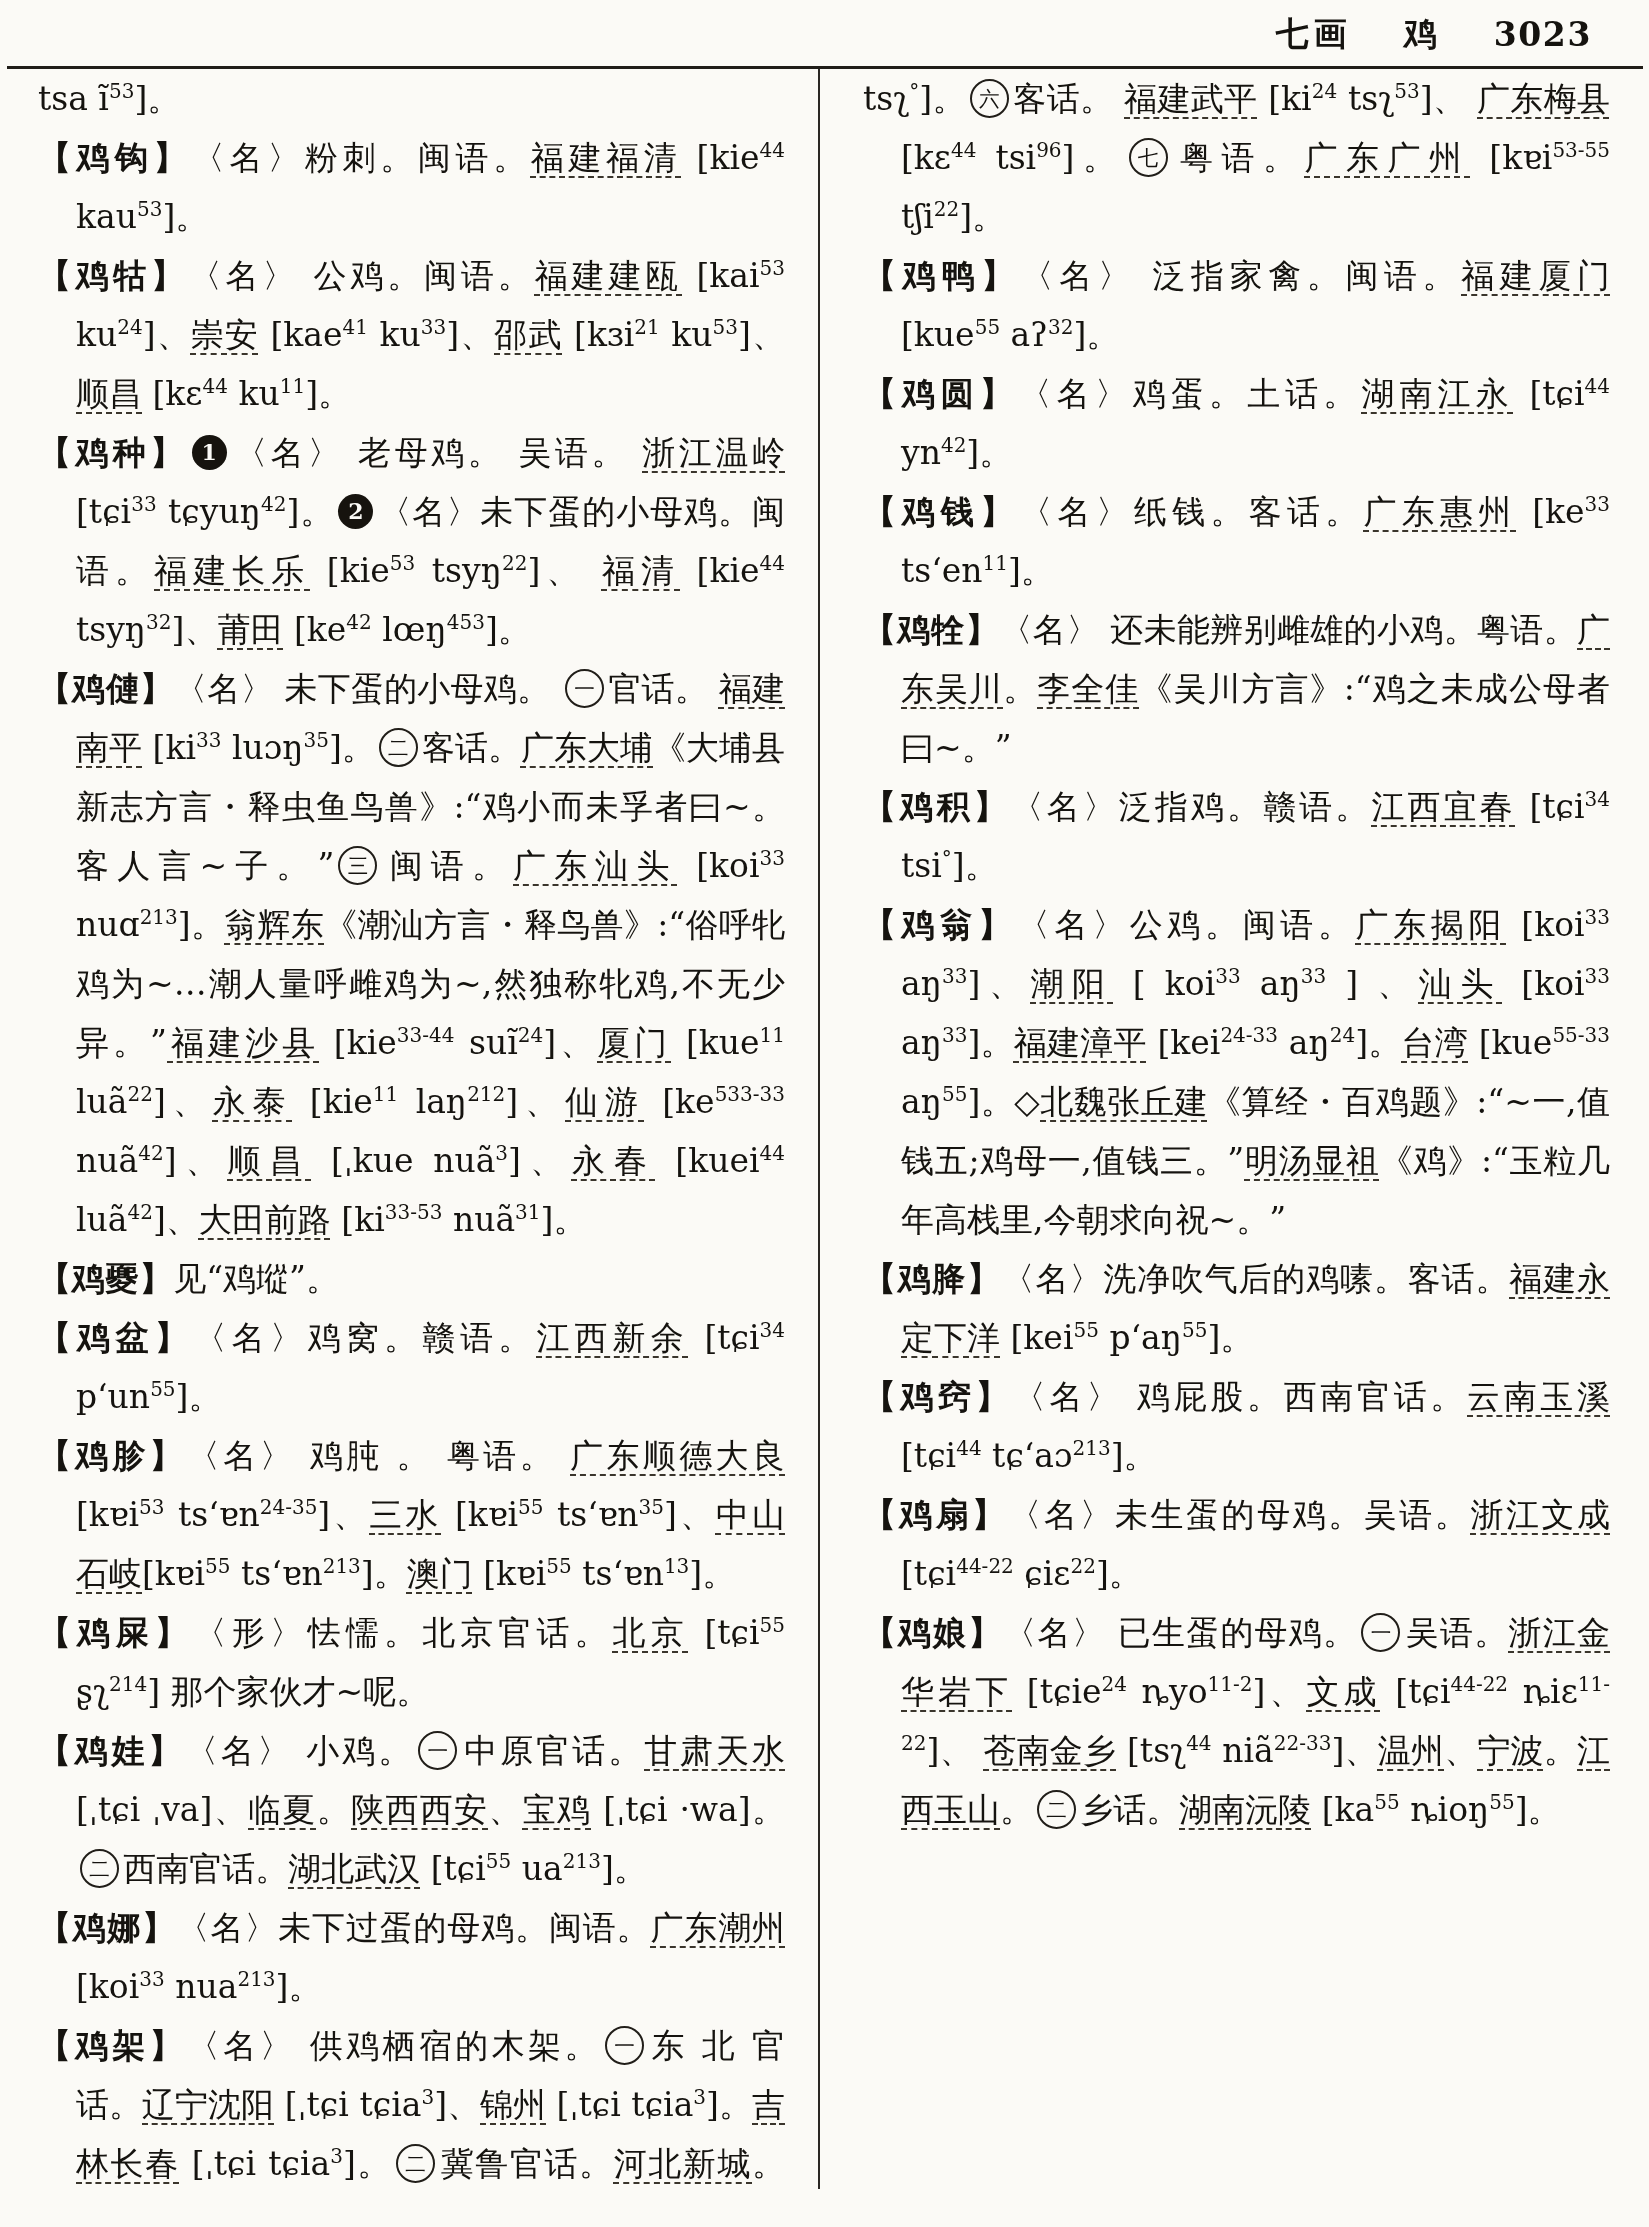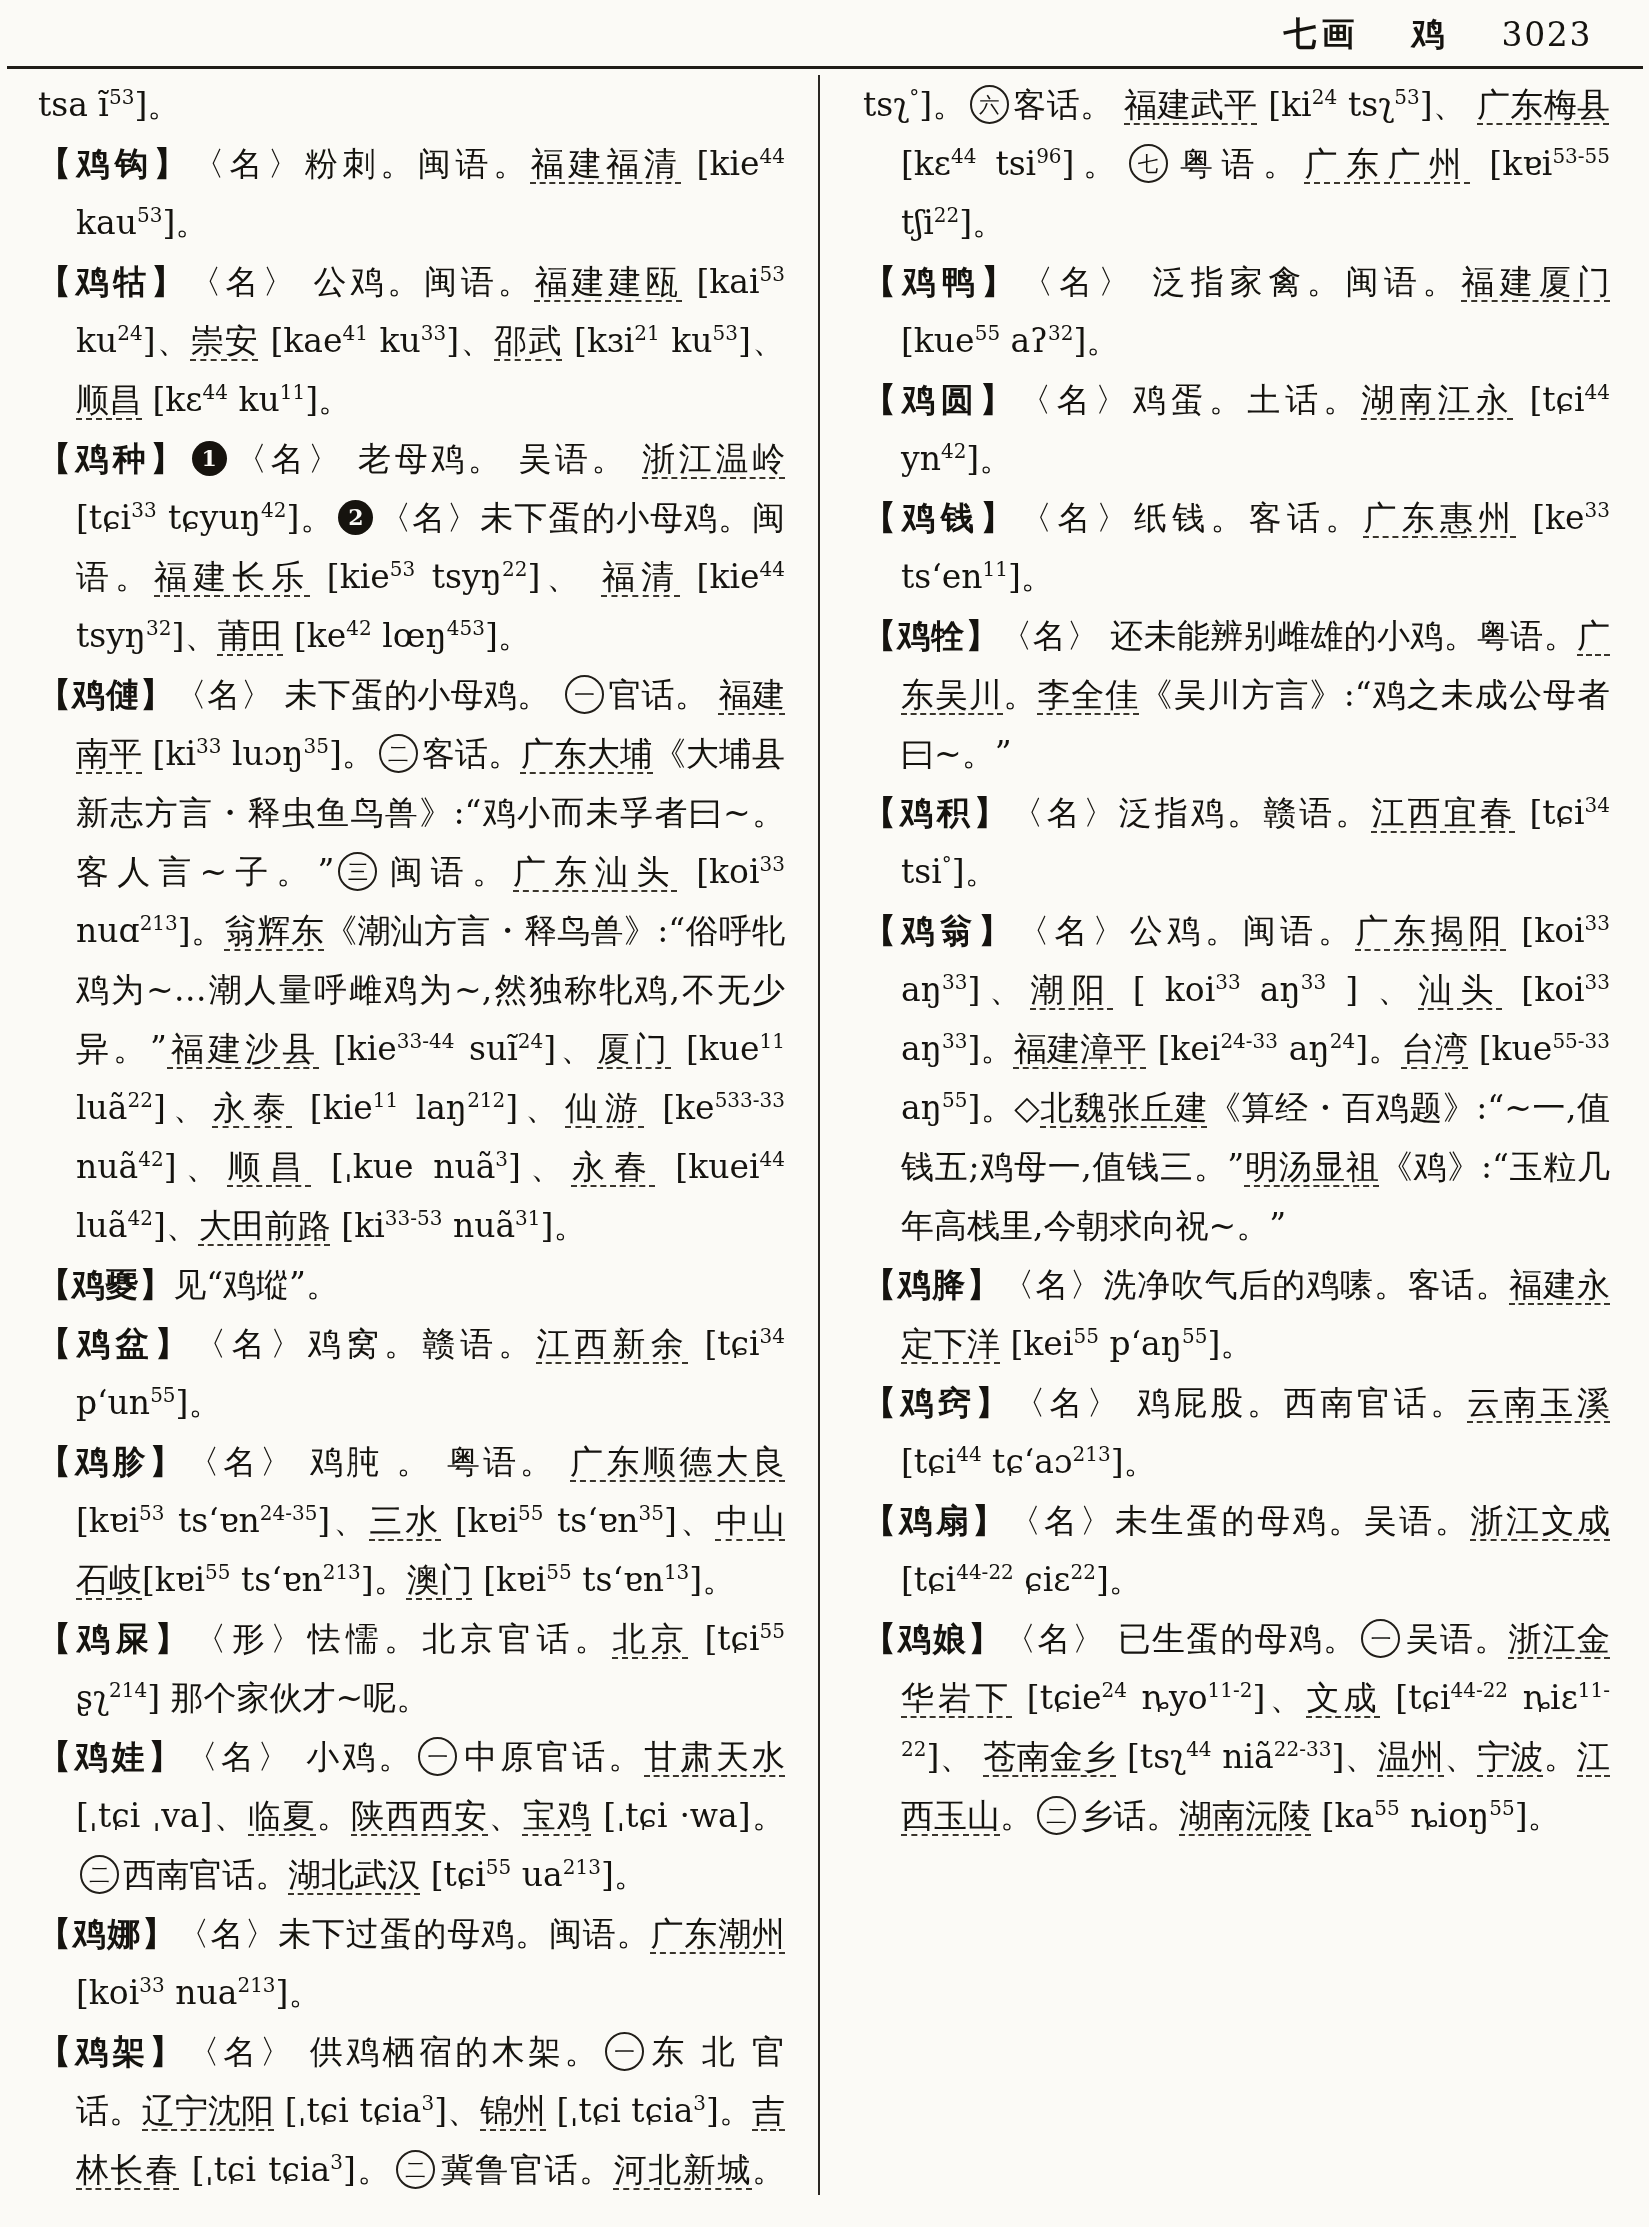--- a/index.html
+++ b/index.html
@@ -9,24 +9,24 @@
     font-family:"DejaVu Serif","Liberation Serif",serif;
     overflow:hidden;
   }
   .page{position:relative;width:1650px;height:2227px;}
   
   .pagehead{
     height:59px;display:flex;align-items:center;justify-content:flex-end;
     padding:5px 58px 0 0;gap:52px;
     font-size:33px;font-weight:bold;letter-spacing:5px;
   }
-  .pagehead .folio{font-family:"DejaVu Serif",serif;letter-spacing:1.6px;font-weight:400;}
+  .pagehead .folio{font-family:"DejaVu Serif",serif;letter-spacing:1.6px;font-weight:700;}
   .headrule{border:none;border-top:3.3px solid #201d18;margin:1.6px 6.6px 0 6.6px;}
   
-  .cols{display:flex;padding:6px 0 0 38px;}
+  .cols{display:flex;padding:0 0 0 38px;}
   .col{
     width:747px;height:2120px;overflow:hidden;
     font-size:33px;line-height:59px;
     text-align:justify;
   }
   .col.right{border-left:2.5px solid #2a2723;padding-left:43px;}
   .col.left{padding-right:33px;}
   .entry{padding-left:38px;text-indent:-38px;}
   .hw{font-weight:bold;letter-spacing:0.8px;}
   sup{font-size:20px;line-height:0;vertical-align:super;letter-spacing:0;}

